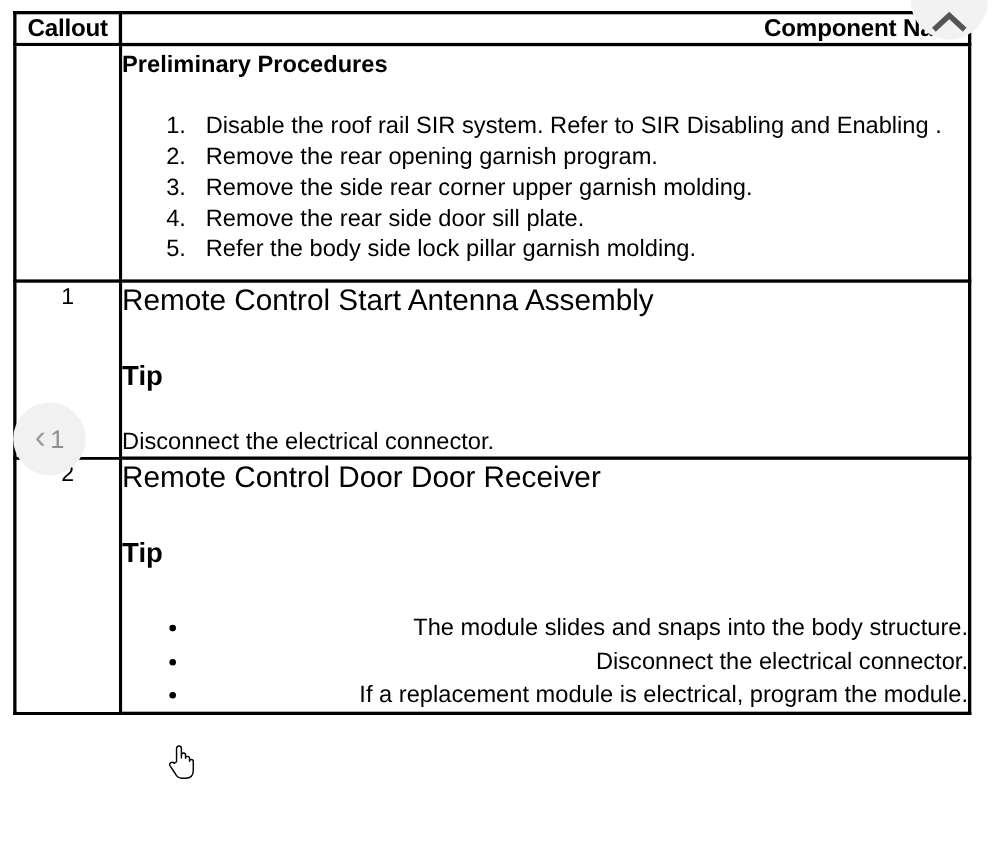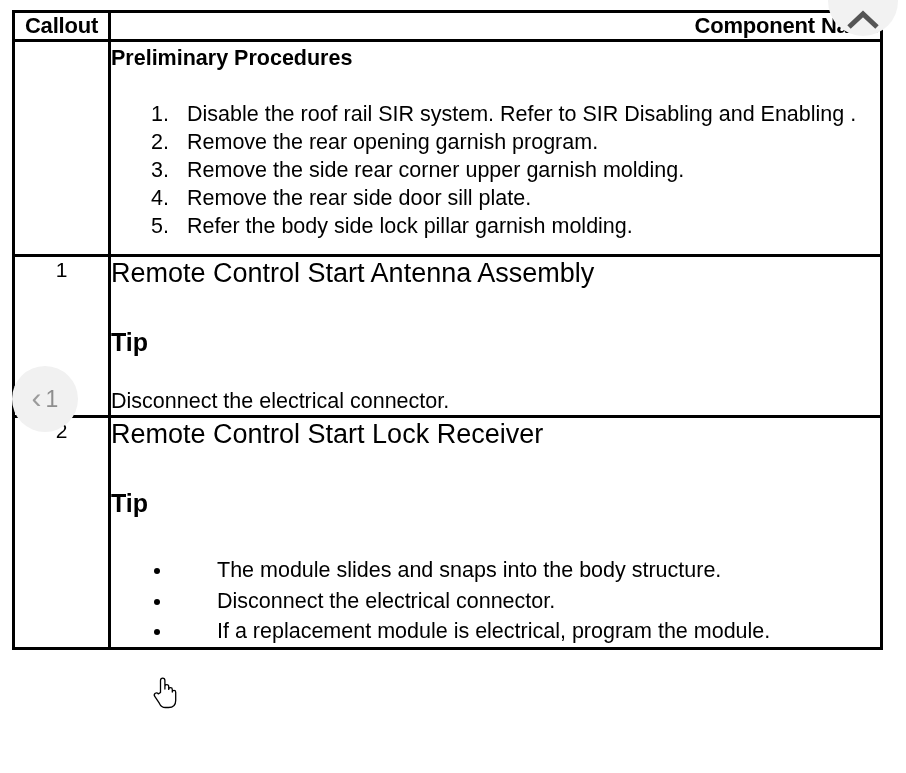--- a/index.html
+++ b/index.html
@@ -120,20 +120,21 @@
   ul.tip-list {
     margin: 0;
     padding: 0 0 0 62px;
     list-style: disc;
     font-size: 21.5px;
   }
   ul.tip-list li {
     margin: 0;
     padding-left: 44px;
     line-height: 1.42;
+    text-align: right;
   }
 
   
   
   .round-badge {
     position: absolute;
     border-radius: 50%;
     background: #f1f1f1;
     display: flex;
     align-items: center;
@@ -230,21 +231,21 @@
           <div class="sec-gap-lg"></div>
           <div class="tip-label">Tip</div>
           <div class="sec-gap-md"></div>
           <div class="sec-text">Disconnect the electrical connector.</div>
         </td>
       </tr>
 
       <tr>
         <td class="callout-cell">2</td>
         <td class="content-cell">
-          <div class="sec-heading">Remote Control Start Lock Receiver</div>
+          <div class="sec-heading">Remote Control Door Door Receiver</div>
           <div class="sec-gap-lg"></div>
           <div class="tip-label">Tip</div>
           <div class="sec-gap-lg"></div>
           <ul class="tip-list">
             <li>The module slides and snaps into the body structure.</li>
             <li>Disconnect the electrical connector.</li>
             <li>If a replacement module is electrical, program the module.</li>
           </ul>
         </td>
       </tr>

